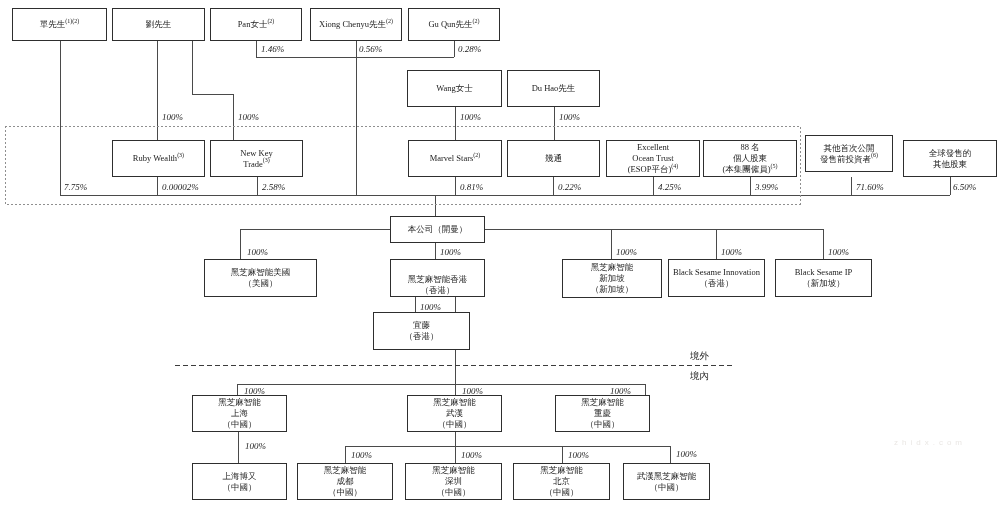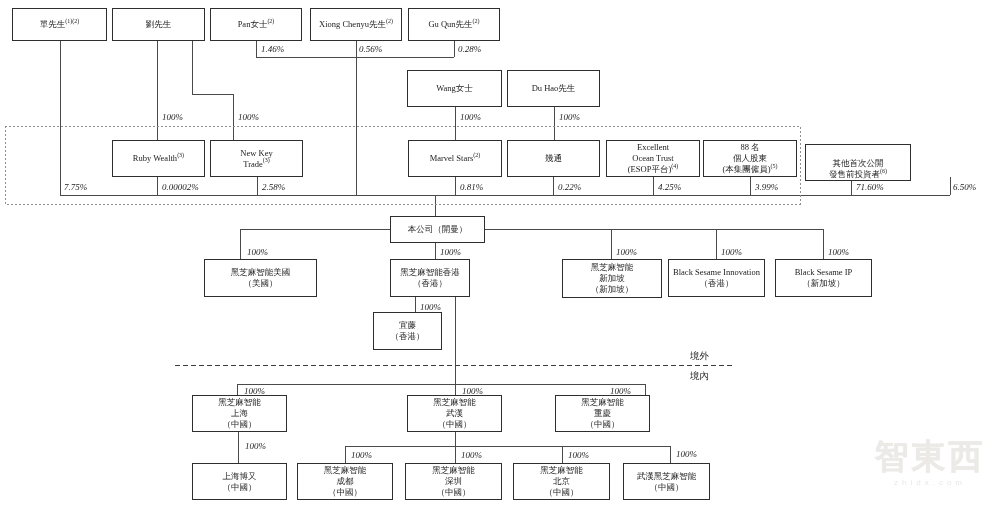--- a/index.html
+++ b/index.html
@@ -84,21 +84,20 @@
       <path d="M670 446 V463"></path>
     </g>
     <rect x="5" y="126" width="795" height="78" fill="none" stroke="#8f8f8f" stroke-width="1" stroke-dasharray="2 2"></rect>
     <path d="M175 365 H733" stroke="#3c3c3c" stroke-width="1" stroke-dasharray="5 3" fill="none"></path>
   </svg>
 
   <span class="region-label" style="left:690px;top:351px;">境外</span>
   <span class="region-label" style="left:690px;top:371px;">境內</span>
 
   <div id="watermark">
-    <div id="wm-logo">智東西</div>
     <div id="wm-sub">zhidx.com</div>
   </div>
 
 <div class="box" style="left: 12px; top: 8px; width: 95px; height: 33px;">
       <div class="bl">單先生<sup>(1)(2)</sup></div>
     </div>
     <div class="box" style="left: 112px; top: 8px; width: 93px; height: 33px;">
       <div class="bl">劉先生</div>
     </div>
     <div class="box" style="left: 210px; top: 8px; width: 92px; height: 33px;">
@@ -132,49 +131,53 @@
     <div class="box" style="left: 606px; top: 140px; width: 94px; height: 37px;">
       <div class="bl">Excellent</div>
       <div class="bl">Ocean Trust</div>
       <div class="bl">(ESOP平台)<sup>(4)</sup></div>
     </div>
     <div class="box" style="left: 703px; top: 140px; width: 94px; height: 37px;">
       <div class="bl">88 名</div>
       <div class="bl">個人股東</div>
       <div class="bl">(本集團僱員)<sup>(5)</sup></div>
     </div>
-    <div class="box" style="left: 805px; top: 144px; width: 106px; height: 37px; justify-content: flex-end;">
+    <div class="box" style="left: 805px; top: 135px; width: 88px; height: 37px;">
       <div class="bl">其他首次公開</div>
       <div class="bl">發售前投資者<sup>(6)</sup></div>
+    </div>
+    <div class="box" style="left: 903px; top: 140px; width: 94px; height: 37px;">
+      <div class="bl">全球發售的</div>
+      <div class="bl">其他股東</div>
     </div>
     <div class="box" style="left: 390px; top: 216px; width: 95px; height: 27px;">
       <div class="bl">本公司（開曼）</div>
     </div>
     <div class="box" style="left: 204px; top: 259px; width: 113px; height: 38px;">
       <div class="bl">黑芝麻智能美國</div>
       <div class="bl">（美國）</div>
     </div>
-    <div class="box" style="left: 390px; top: 259px; width: 80px; height: 38px;">
+    <div class="box" style="left: 390px; top: 259px; width: 95px; height: 38px; justify-content: flex-end;">
       <div class="bl">黑芝麻智能香港</div>
       <div class="bl">（香港）</div>
     </div>
     <div class="box" style="left: 562px; top: 259px; width: 100px; height: 39px;">
       <div class="bl">黑芝麻智能</div>
       <div class="bl">新加坡</div>
       <div class="bl">（新加坡）</div>
     </div>
     <div class="box" style="left: 668px; top: 259px; width: 97px; height: 38px;">
       <div class="bl">Black Sesame Innovation</div>
       <div class="bl">（香港）</div>
     </div>
     <div class="box" style="left: 775px; top: 259px; width: 97px; height: 38px;">
       <div class="bl">Black Sesame IP</div>
       <div class="bl">（新加坡）</div>
     </div>
-    <div class="box" style="left: 373px; top: 312px; width: 69px; height: 38px;">
+    <div class="box" style="left: 373px; top: 312px; width: 97px; height: 38px;">
       <div class="bl">宜藤</div>
       <div class="bl">（香港）</div>
     </div>
     <div class="box" style="left: 192px; top: 395px; width: 95px; height: 37px;">
       <div class="bl">黑芝麻智能</div>
       <div class="bl">上海</div>
       <div class="bl">（中國）</div>
     </div>
     <div class="box" style="left: 407px; top: 395px; width: 95px; height: 37px;">
       <div class="bl">黑芝麻智能</div>

